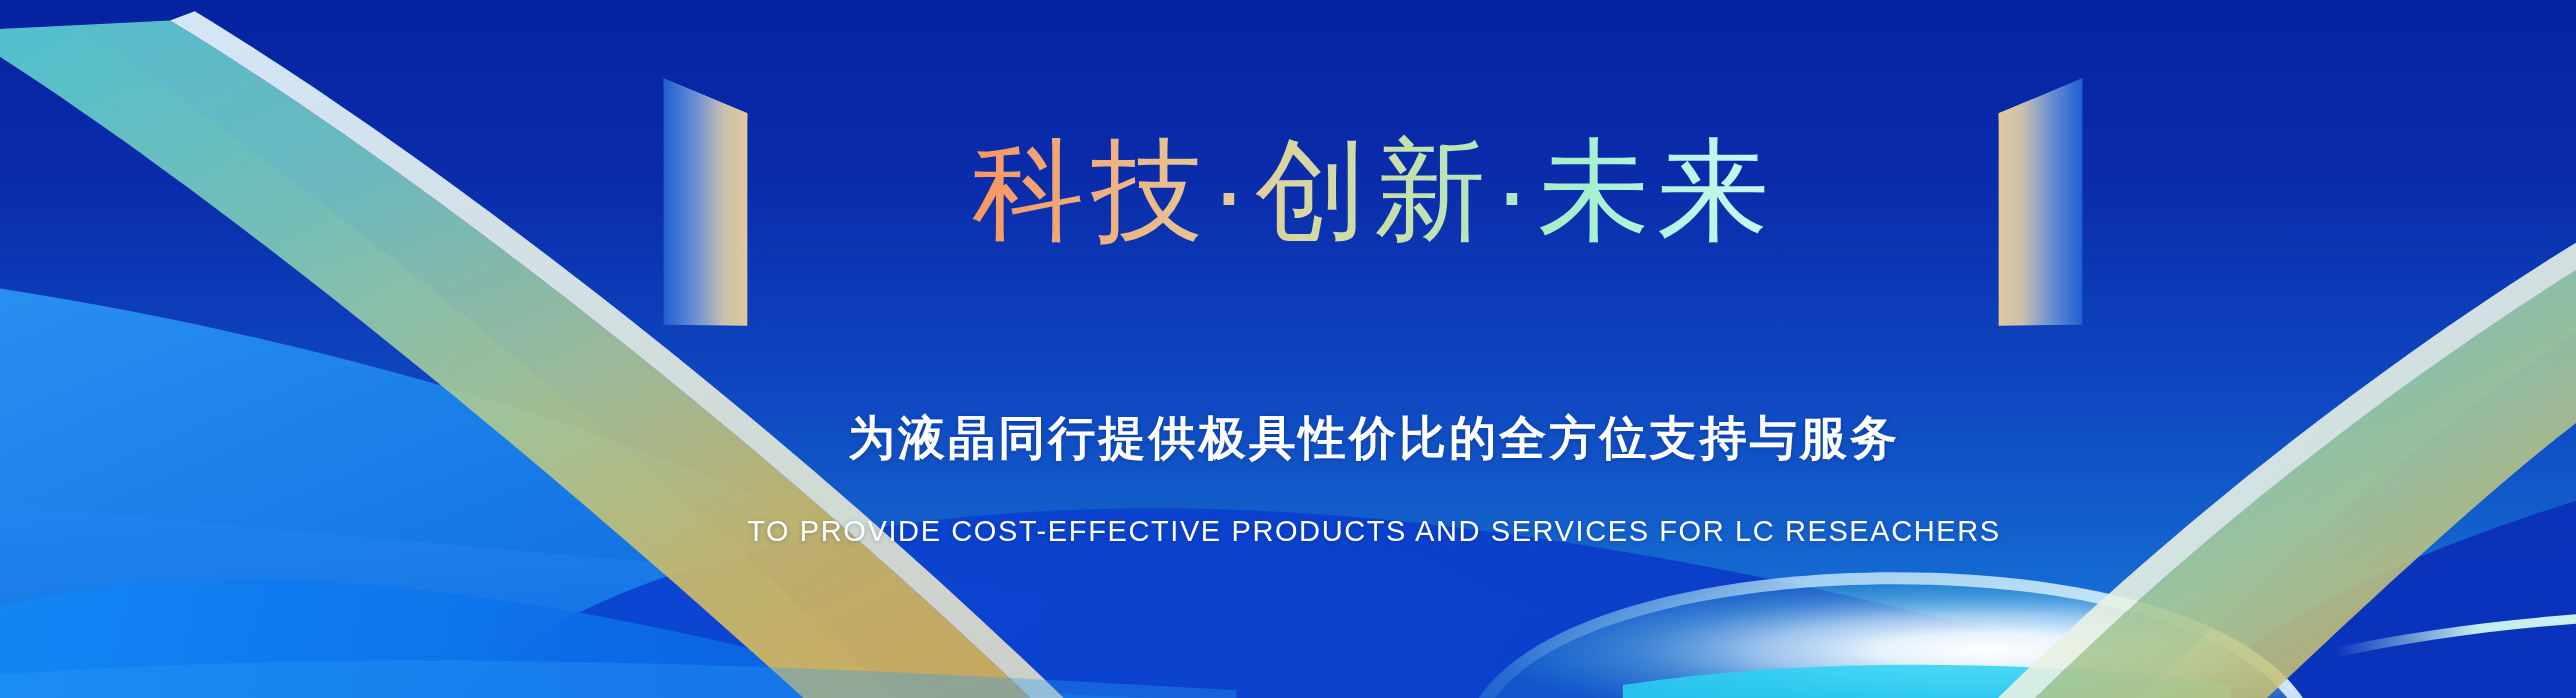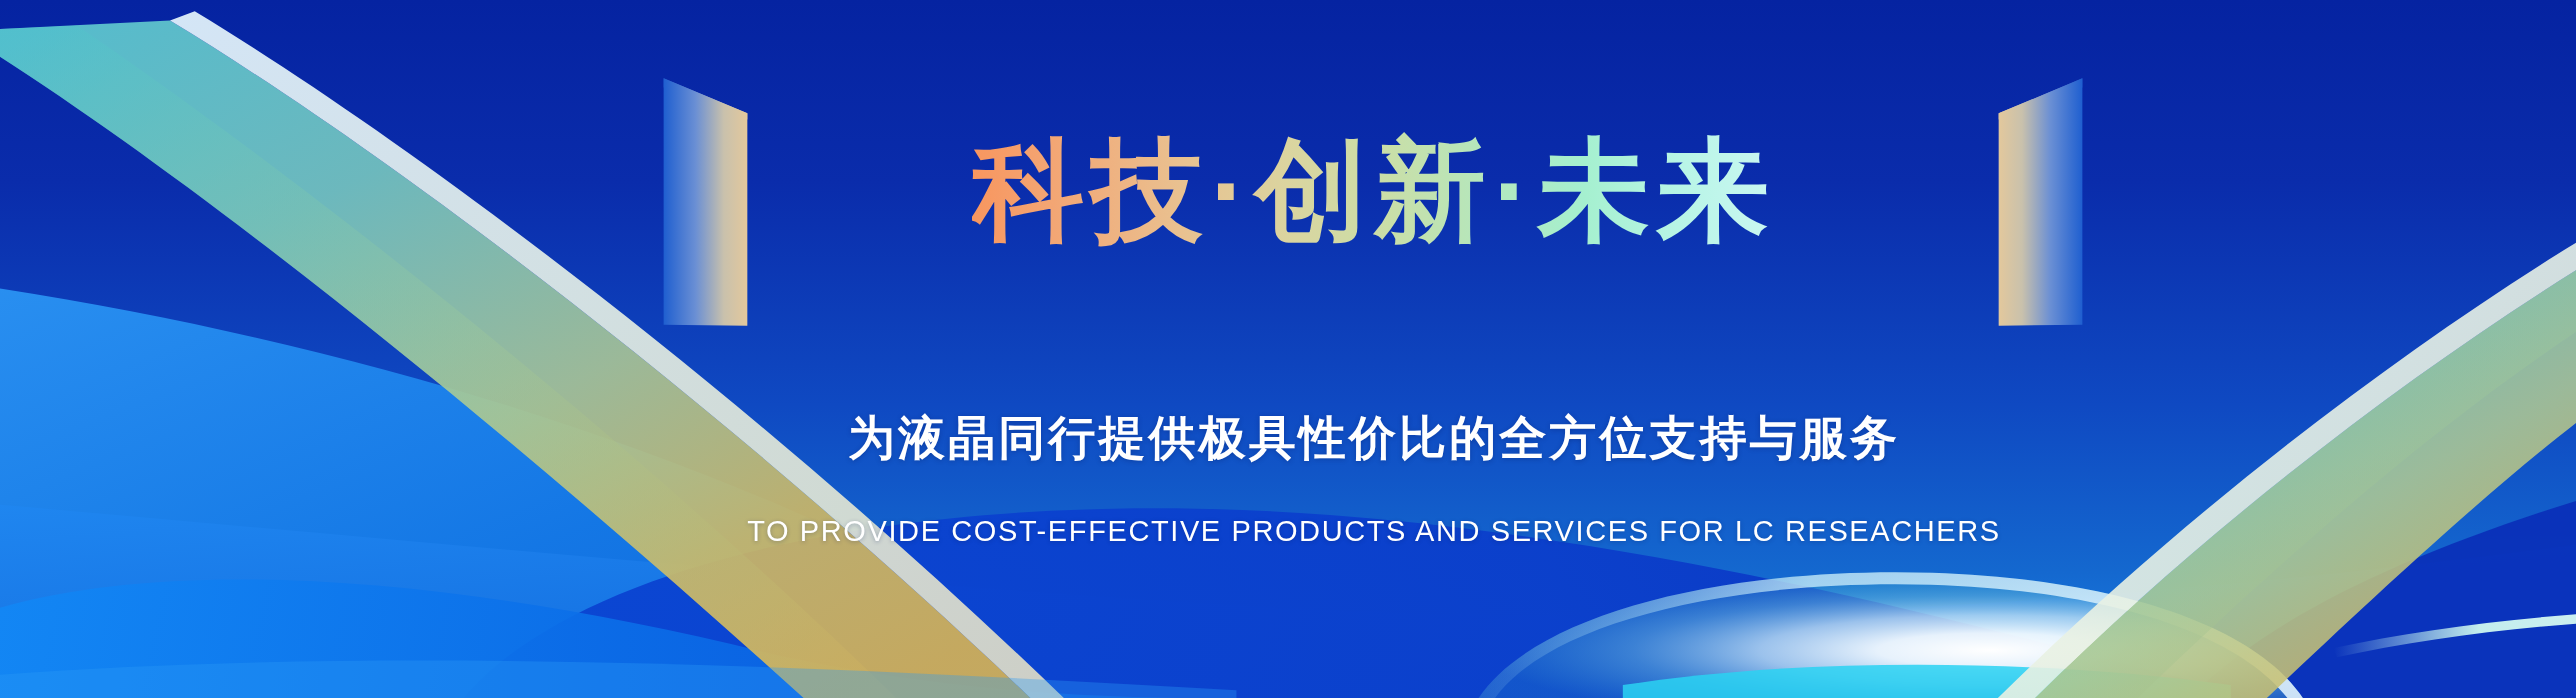--- a/index.html
+++ b/index.html
@@ -27,21 +27,21 @@
     position:absolute;
     left:0;right:0;
     top:132px;
     text-align:center;
     pointer-events:none;
   }
   #headline{
     display:inline-block;
     font-size:112px;
     line-height:1.05;
-    font-weight:700;
+    font-weight:400;
     letter-spacing:7.2px;
     white-space:nowrap;
     background-image:linear-gradient(90deg,
         #f8965f 0%,
         #f2a978 12%,
         #e9c190 26%,
         #dbd49f 39%,
         #c9dfa8 52%,
         #b4e7bd 64%,
         #a5f0cf 76%,

